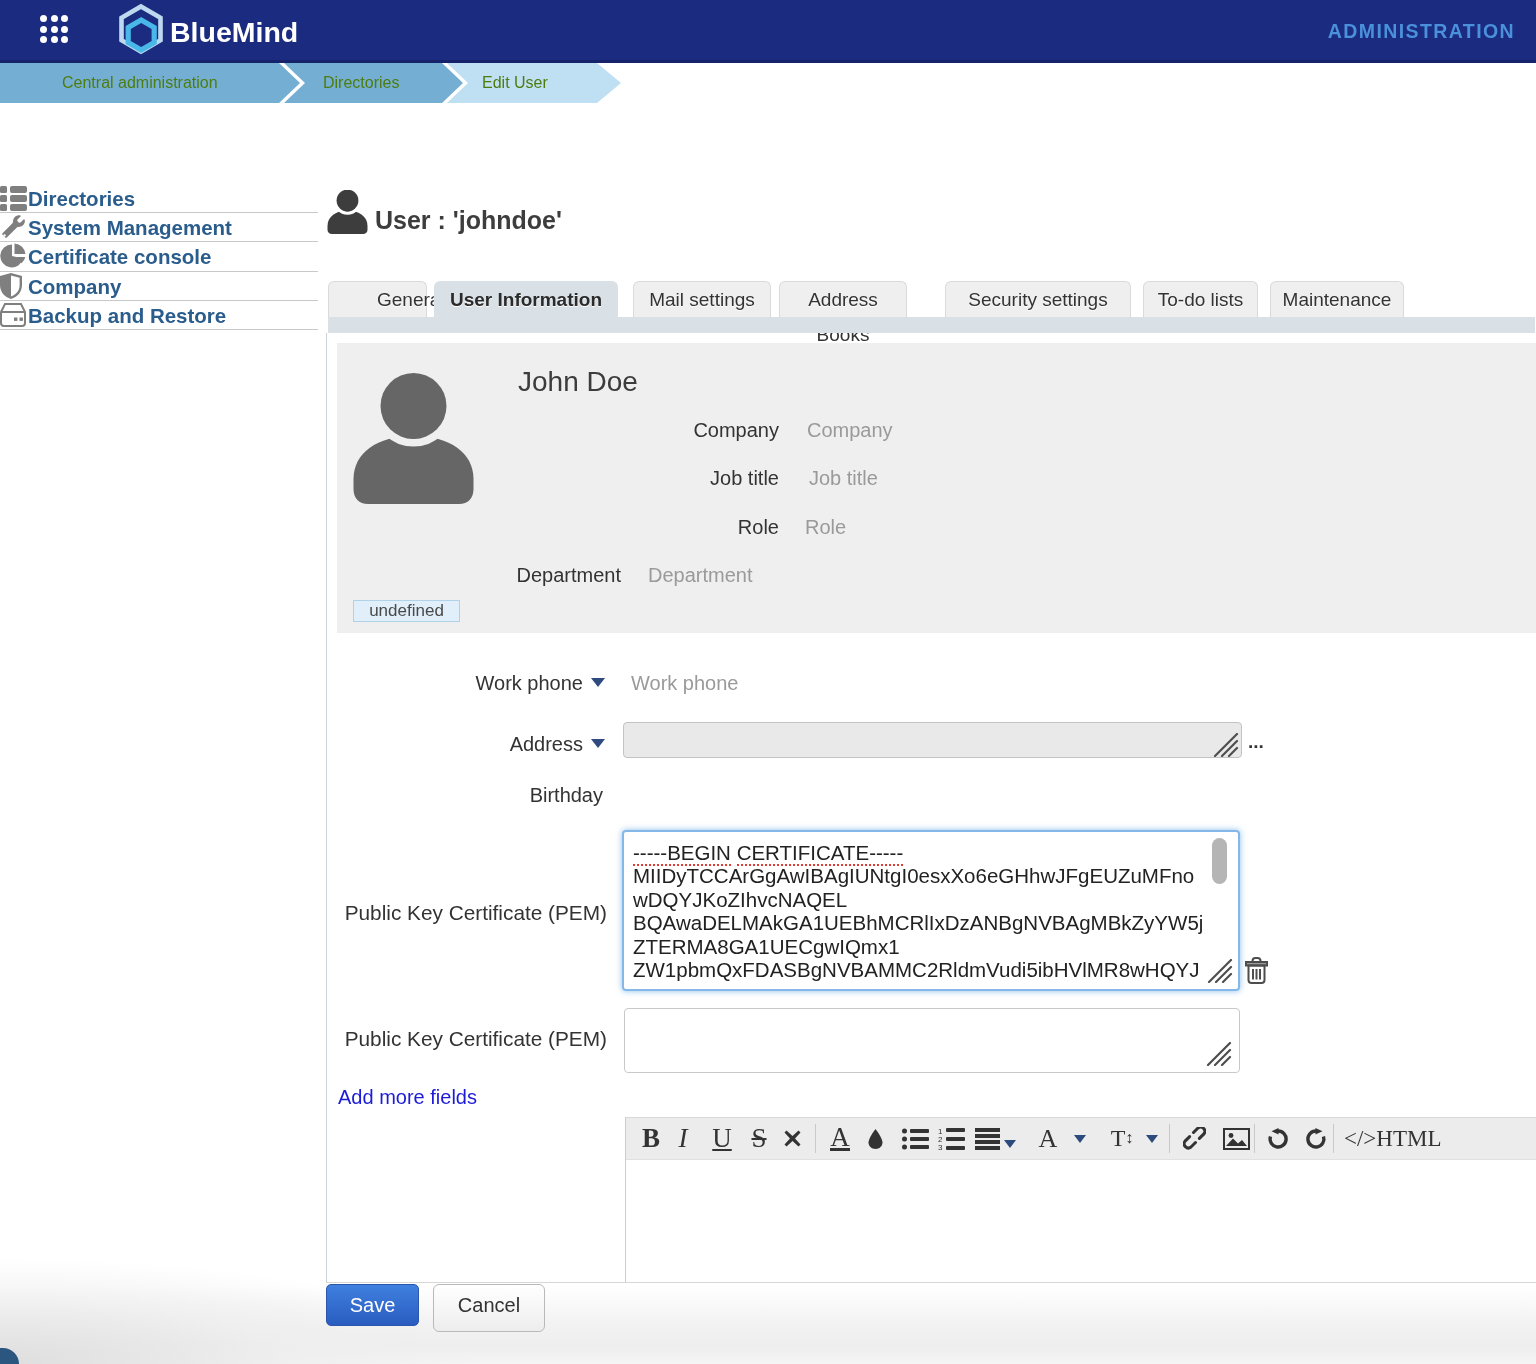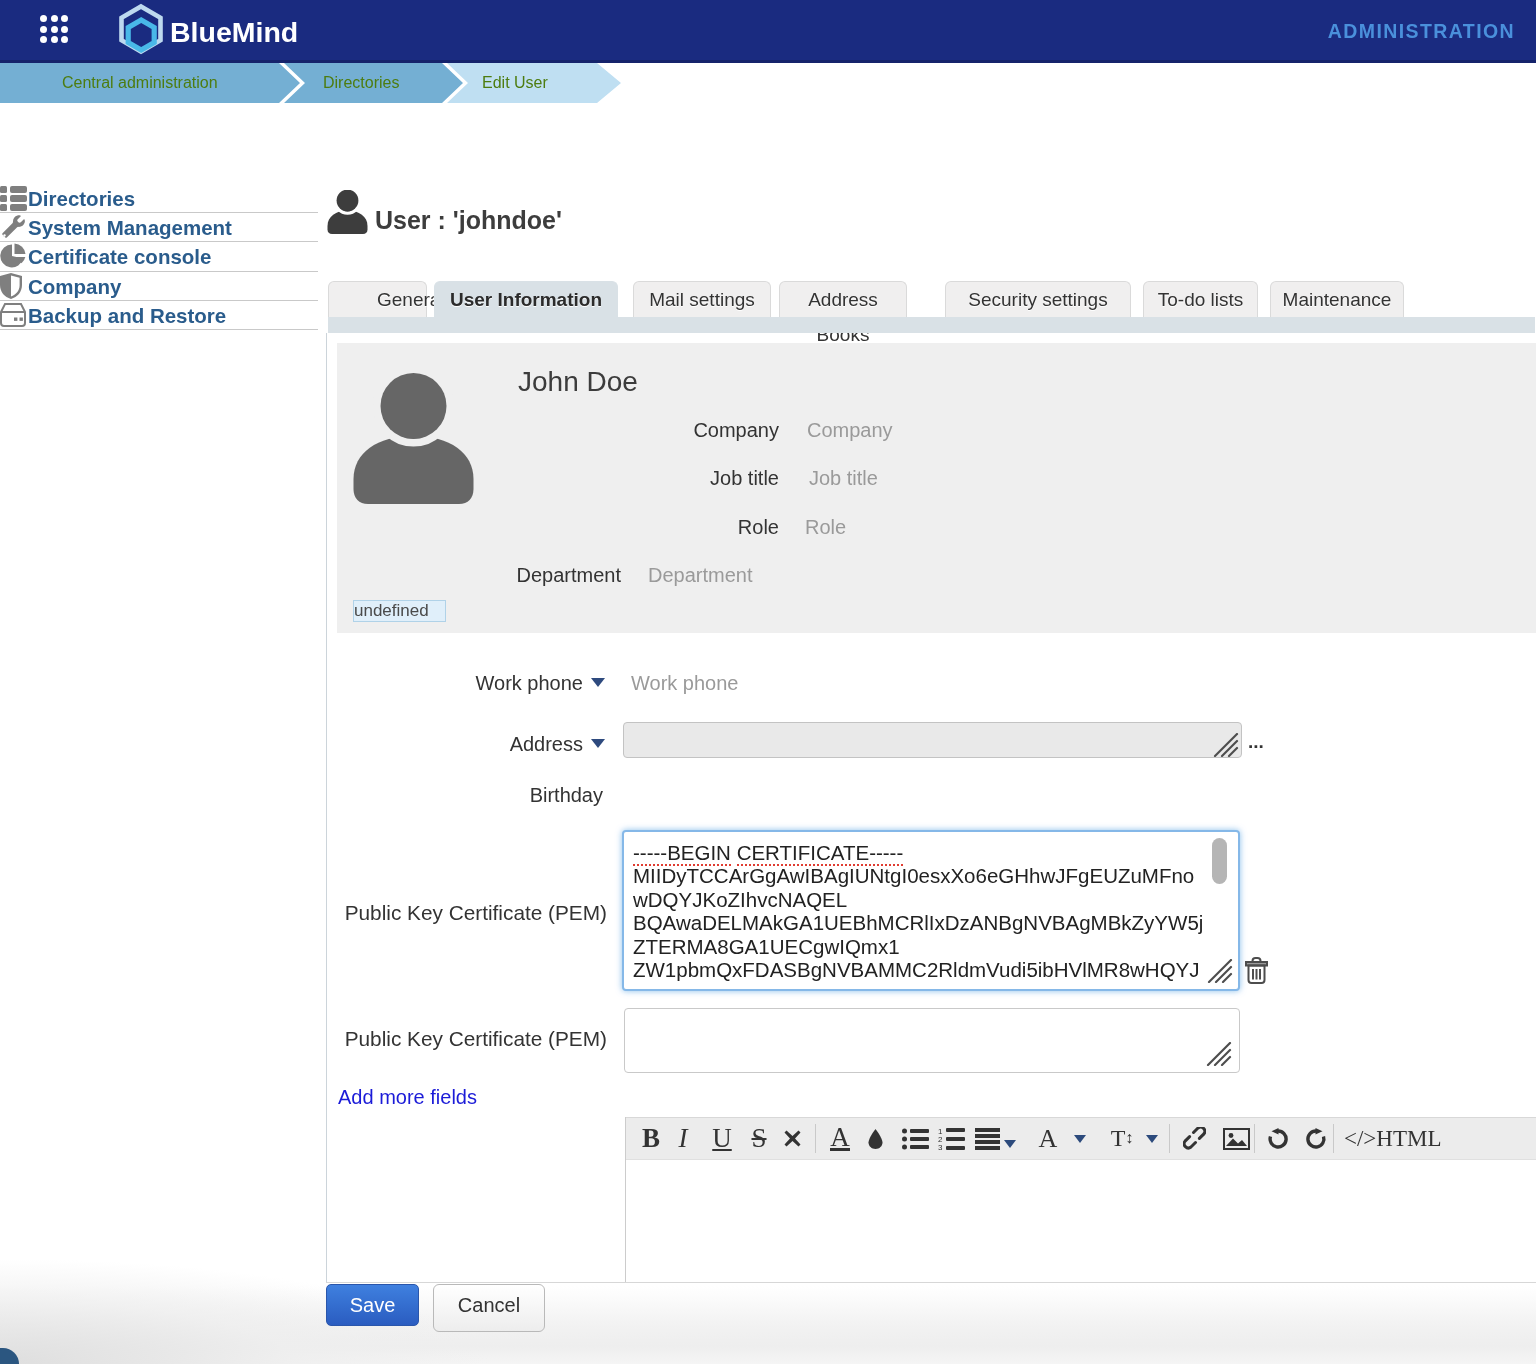--- a/index.html
+++ b/index.html
@@ -35,21 +35,21 @@
 
 
 .tab { position:absolute; top:281px; height:36px; background:#f0efef; border:1px solid #dadada; border-bottom:none; border-radius:6px 6px 0 0; font-size:19px; color:#333; text-align:center; line-height:35px; text-shadow:0 1px 0 rgba(255,255,255,.95); }
 .tab.sel { background:#d9e1e6; border-color:#d9e1e6; font-weight:bold; color:#2b2b2b; }
 #tabstrip { position:absolute; left:328px; top:317px; width:1207px; height:16px; background:#d9e1e6; }
 
 
 #panel { position:absolute; left:337px; top:343px; width:1199px; height:290px; background:#efefef; }
 .plabel { position:absolute; font-size:20px; color:#333; white-space:nowrap; }
 .pvalue { position:absolute; font-size:20px; color:#9a9a9a; white-space:nowrap; }
-#chip { position:absolute; left:353px; top:600px; width:93px; height:22px; background:#e0effa; border:1px solid #b0d2e8; font-size:17px; color:#4a4a4a; text-align:left; line-height:20px; }
+#chip { position:absolute; left:353px; top:600px; width:107px; height:22px; background:#e0effa; border:1px solid #b0d2e8; font-size:17px; color:#4a4a4a; text-align:center; line-height:20px; }
 
 
 .flabel { position:absolute; font-size:20px; color:#333; white-space:nowrap; }
 .fph { position:absolute; font-size:20px; color:#9a9a9a; }
 .tri { display:inline-block; width:0; height:0; border-left:7px solid transparent; border-right:7px solid transparent; border-top:9px solid #2e4a7e; vertical-align:middle; margin-left:8px; position:relative; top:-2px; }
 #addr-ta { position:absolute; left:623px; top:722px; width:619px; height:36px; background:#e9e9e9; border:1px solid #c3c3c3; border-radius:4px; }
 #dots3 { position:absolute; left:1248px; top:731px; font-size:19px; font-weight:bold; color:#333; }
 #cert1 { position:absolute; left:622px; top:830px; width:618px; height:161px; background:#fff; border:2px solid #85b8e8; border-radius:4px; box-shadow:0 0 6px rgba(100,170,230,.75); font-size:20.5px; line-height:23.4px; color:#222; padding:9px 26px 0 9px; overflow:hidden; }
 #cert1 .sp { border-bottom:2px dotted #e03c31; }
 #scroll1 { position:absolute; left:1212px; top:838px; width:15px; height:46px; background:#b5b5b5; border-radius:8px; }

